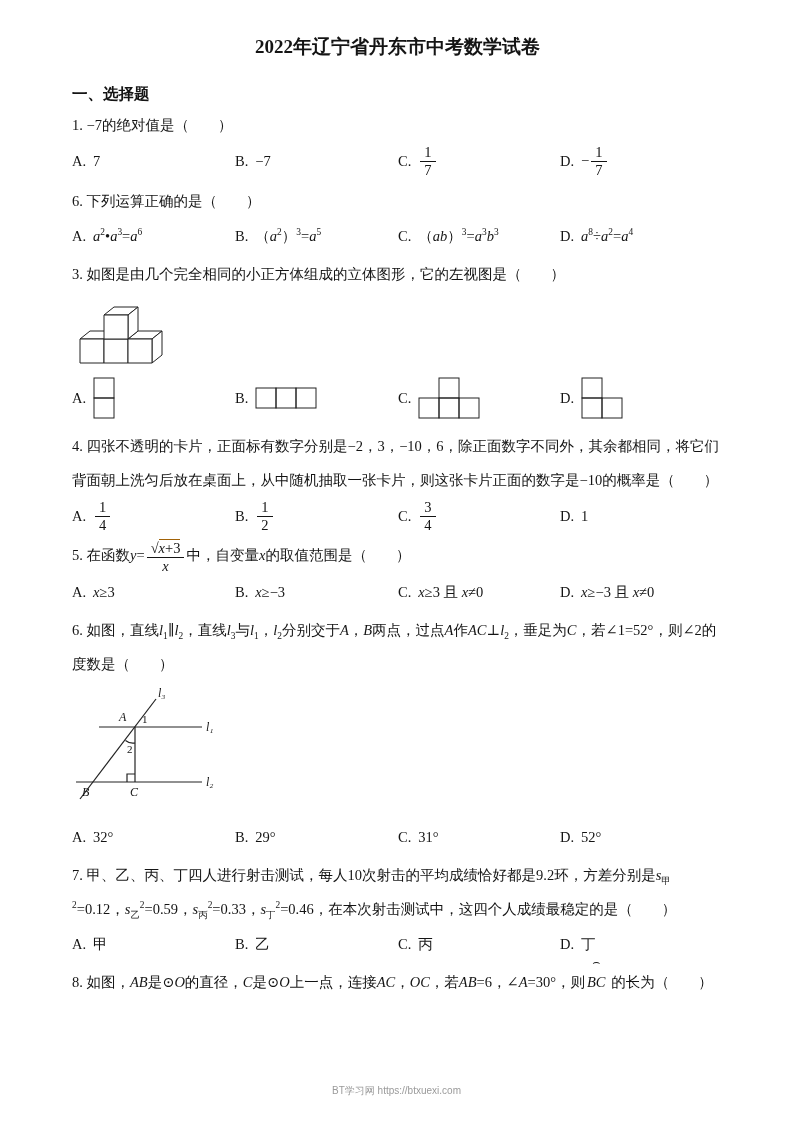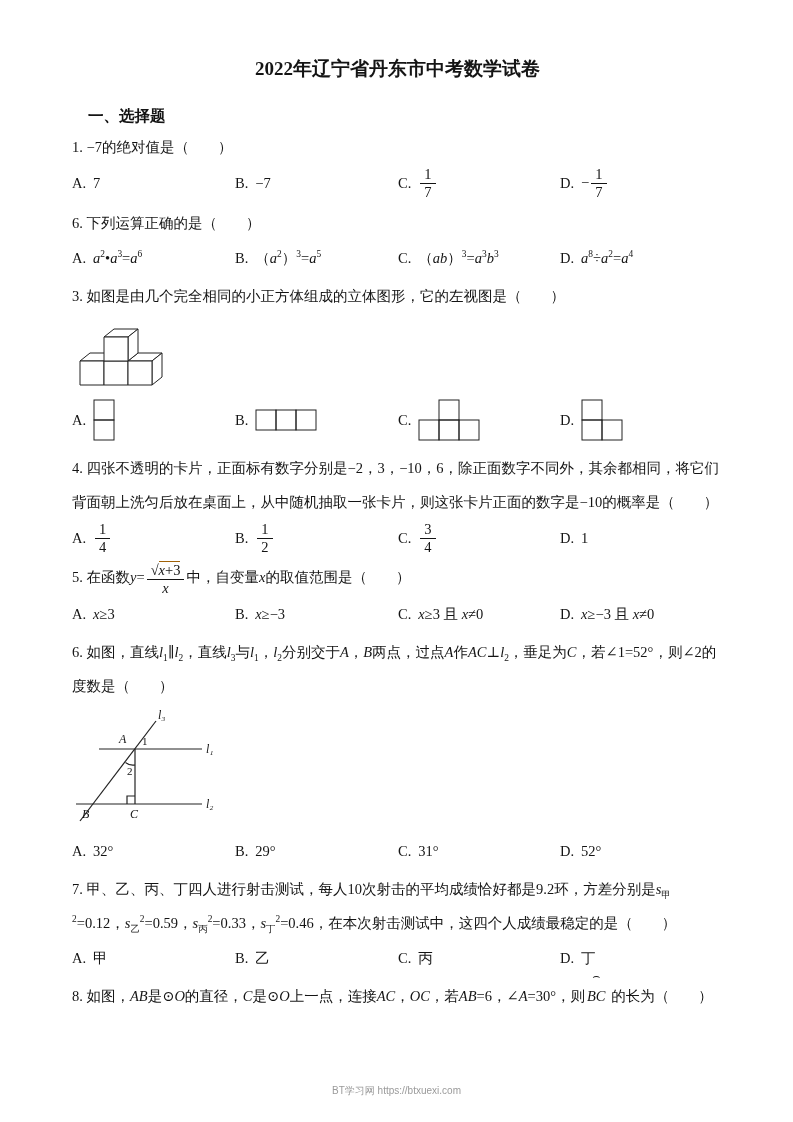--- a/index.html
+++ b/index.html
@@ -3,43 +3,43 @@
 <meta charset="utf-8">
 <style>
   * { box-sizing: border-box; }
   html, body { margin: 0; padding: 0; }
   body {
     width: 793px; height: 1122px; overflow: hidden;
     background: #ffffff; color: #141414; position: relative;
     font-family: "Liberation Serif", "DejaVu Serif", "DejaVu Sans", serif;
     font-size: 14.5px;
   }
-  .page { padding: 50px 70px 0 72px; }
+  .page { padding: 28px 70px 0 72px; }
   .title { text-align: center; font-size: 19px; font-weight: bold; margin: 6px 0 24px; }
-  .section-heading { font-weight: bold; font-size: 15.5px; margin: 0 16px 4px; }
+  .section-heading { font-weight: bold; font-size: 15.5px; margin: 0 0 4px; }
   .question { margin-bottom: 6px; }
   .stem { line-height: 2.3; margin: 0; }
   .options { display: flex; align-items: center; margin: 2px 0 4px; min-height: 32px; }
   .opt { display: flex; align-items: center; }
   .opt:nth-child(1) { width: 163px; }
   .opt:nth-child(2) { width: 163px; }
   .opt:nth-child(3) { width: 162px; }
   .opt:nth-child(4) { flex: 1; }
   .opt-label { margin-right: 7px; }
   .frac { display: inline-flex; flex-direction: column; text-align: center; vertical-align: middle; margin: 0 2px; line-height: 1.15; }
   .fnum { border-bottom: 1px solid #141414; padding: 0 4px; }
   .fden { padding: 0 4px; }
   .radbar { border-top: 1px solid #a16207; }
   .arc { position: relative; display: inline-block; margin: 0 2px; }
   .archat { position: absolute; top: -0.8em; left: 50%; transform: translateX(-50%);
             font-size: 0.85em; line-height: 1; font-family: "DejaVu Sans", sans-serif; font-style: normal; }
   sub, sup { font-size: 0.65em; }
   .fig { margin: 8px 0 6px 4px; }
   .fig svg { display: block; }
-  .fig6 { margin: 2px 0 8px 2px; }
+  .fig6 { margin: 2px 0 16px 2px; }
   .options-fig { margin: 8px 0 10px; }
   .footer { position: absolute; bottom: 24px; left: 0; width: 100%; text-align: center;
             color: #9a9a9a; font-size: 10px;
             font-family: "Liberation Sans", "DejaVu Sans", sans-serif; }
   svg .lbl { font-family: "Liberation Serif", "DejaVu Serif", serif; font-style: italic; font-size: 12px; fill: #141414; }
   svg .num { font-style: normal; font-size: 11px; }
 </style>
 </head>
 <body>
 

